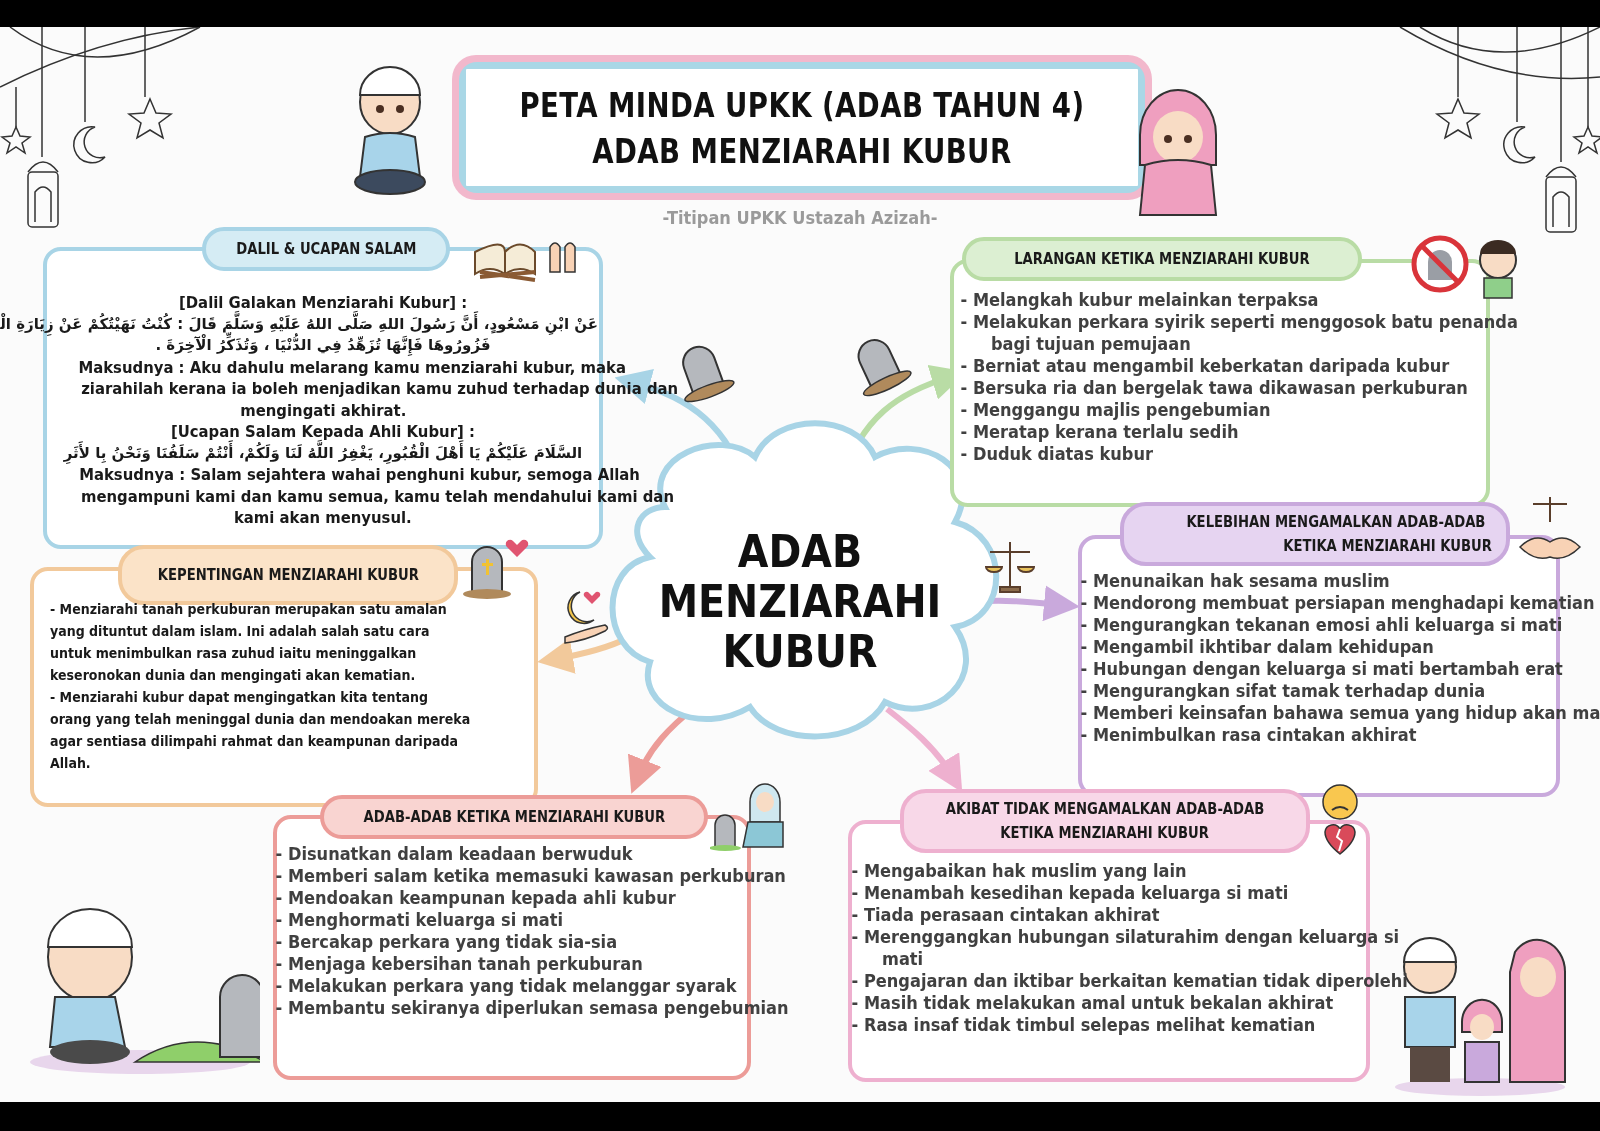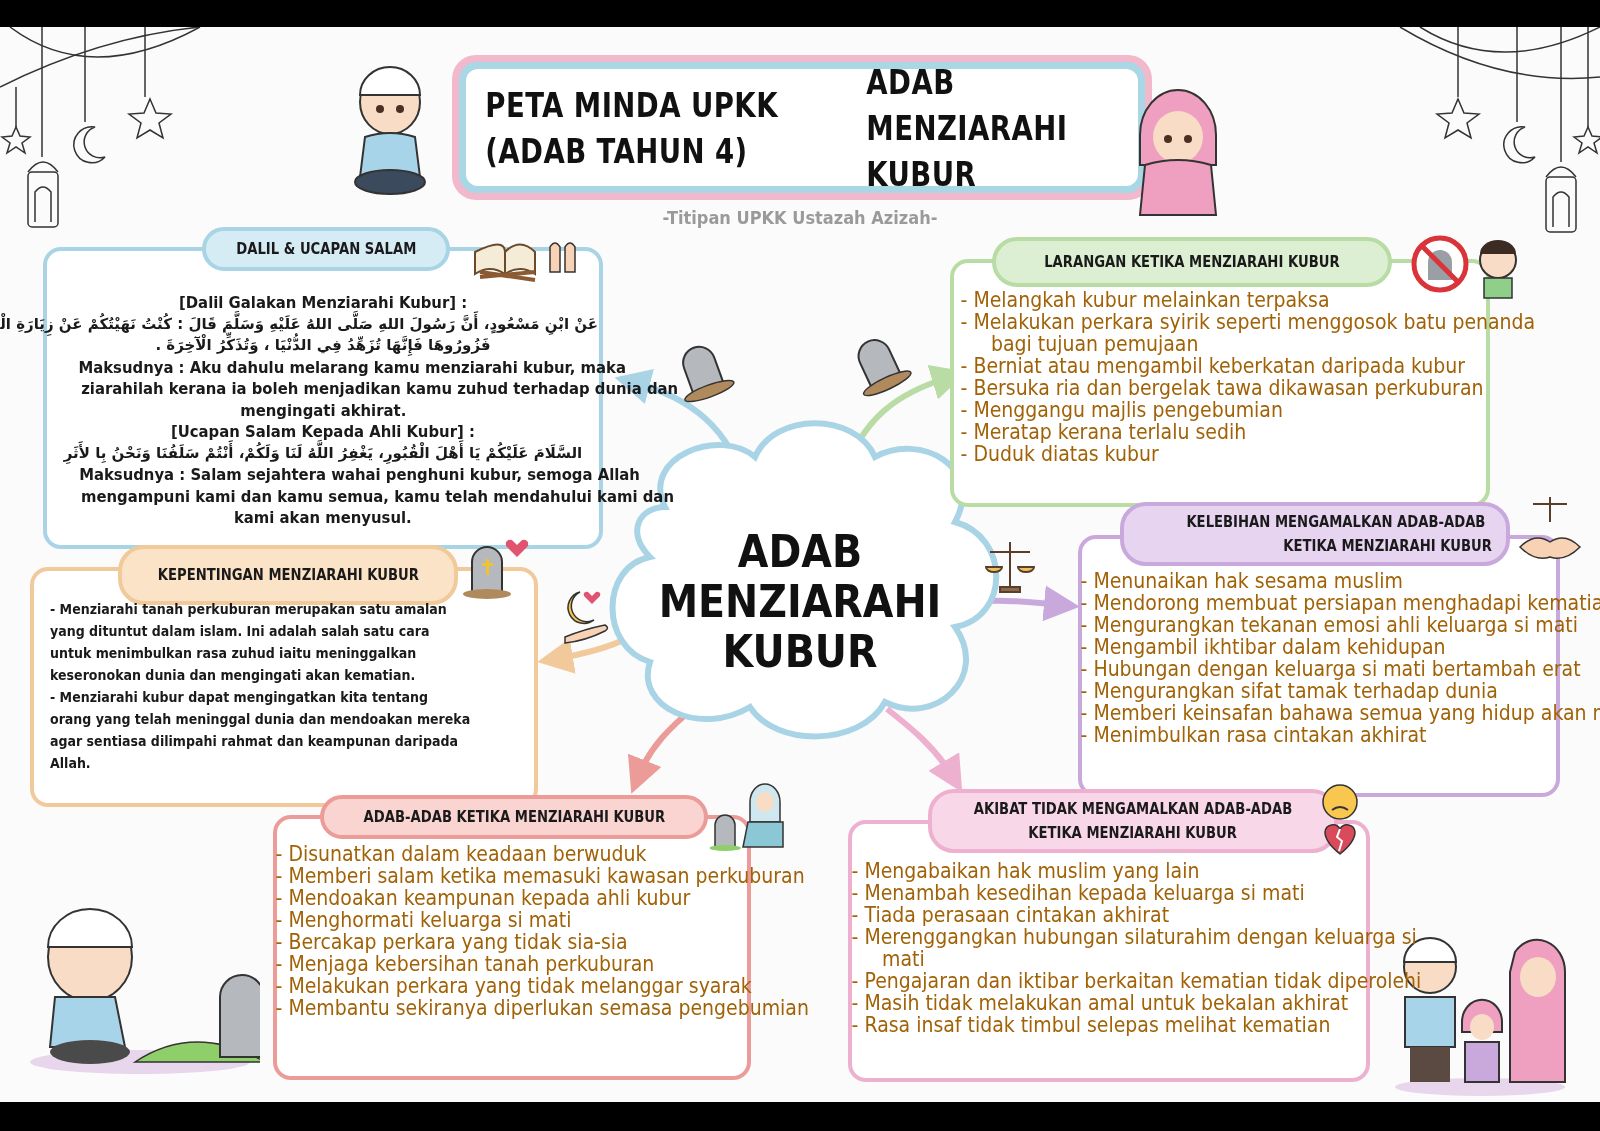--- a/index.html
+++ b/index.html
@@ -5,29 +5,29 @@
   * { box-sizing: border-box; margin: 0; padding: 0; }
   html, body { width: 1600px; height: 1131px; background: #000; overflow: hidden; }
   body { font-family: "DejaVu Sans", "Liberation Sans", sans-serif; color: #111; }
   .page { position: absolute; left: 0; top: 27px; width: 1600px; height: 1075px; background: #fbfbfb; overflow: hidden; }
   .bar-top { position: absolute; left: 0; top: 0; width: 1600px; height: 27px; background: #000; }
   .bar-bot { position: absolute; left: 0; top: 1102px; width: 1600px; height: 29px; background: #000; }
 
   
   .title-outer { position: absolute; left: 452px; top: 28px; width: 700px; height: 145px; border-radius: 24px; background: #f2b8cc; padding: 7px; }
   .title-mid { width: 100%; height: 100%; border-radius: 18px; background: #a9d7e6; padding: 7px; }
-  .title-inner { width: 100%; height: 100%; border-radius: 12px; background: #fff; display: flex; justify-content: center; align-items: center; }
+  .title-inner { width: 100%; height: 100%; border-radius: 1px; background: #fff; display: flex; flex-direction: column; justify-content: center; align-items: center; }
   .title-line { font-family: "DejaVu Sans", sans-serif; font-weight: bold; font-size: 34px; letter-spacing: 0.5px; line-height: 46px; color: #111; font-stretch: condensed; transform: scaleX(0.9); }
   .credit { position: absolute; left: 560px; top: 180px; width: 480px; text-align: center; font-size: 18px; color: #9a9a9a; font-weight: bold; transform: scaleX(0.9); }
 
   
   .box { position: absolute; border-radius: 18px; border: 4px solid; background: #fff; }
   .pill { position: absolute; border-radius: 26px; border: 4px solid; text-align: center; font-weight: bold; font-size: 15px; line-height: 24px; color: #1a1a1a; display: flex; align-items: center; justify-content: center; }
   .pill span { display: block; transform: scaleX(0.88); white-space: nowrap; }
-  .list { position: absolute; list-style: none; font-weight: normal; font-size: 21px; line-height: 22px; color: #a16207; }
+  .list { position: absolute; list-style: none; font-weight: bold; font-size: 18px; line-height: 22px; color: #404040; }
   .list li { padding-left: 16px; text-indent: -16px; transform-origin: left; }
   .txt { display: inline-block; transform: scaleX(0.9); transform-origin: left; white-space: nowrap; }
   .para { position: absolute; font-weight: bold; font-size: 14px; line-height: 22px; color: #1a1a1a; }
 
   
   .c-blue { border-color: #a8d4e6; }
   .p-blue { background: #d5ecf4; border-color: #a8d4e6; }
   .c-green { border-color: #b9dca5; }
   .p-green { background: #dcefd2; border-color: #b9dca5; }
   .c-purple { border-color: #c9a9dc; }
@@ -204,21 +204,21 @@
     <div><span class="sq">ziarahilah kerana ia boleh menjadikan kamu zuhud terhadap dunia dan</span></div>
     <div><span class="sq">mengingati akhirat.</span></div>
     <div><span class="sq">[Ucapan Salam Kepada Ahli Kubur] :</span></div>
     <div class="arabic">السَّلَامَ عَلَيْكُمْ يَا أَهْلَ الْقُبُورِ، يَغْفِرُ اللَّهُ لَنَا وَلَكُمْ، أَنْتُمْ سَلَفُنَا وَنَحْنُ بِا لأَثَرِ</div>
     <div><span class="sq">Maksudnya : Salam sejahtera wahai penghuni kubur, semoga Allah</span></div>
     <div><span class="sq">mengampuni kami dan kamu semua, kamu telah mendahului kami dan</span></div>
     <div><span class="sq">kami akan menyusul.</span></div>
   </div>
 
   <div class="box c-green" style="left:950px;top:232px;width:540px;height:248px;"></div>
-  <div class="pill p-green" style="left:992px;top:210px;width:400px;height:50px;">
+  <div class="pill p-green" style="left:962px;top:210px;width:400px;height:44px;">
       <span>LARANGAN KETIKA MENZIARAHI KUBUR</span>
     </div>
   <svg class="deco" style="left:1410px;top:205px" width="130" height="70">
     <circle cx="30" cy="32" r="26" fill="#fff" stroke="#d9343a" stroke-width="5"></circle>
     <path d="M18,48 v-18 a12,12 0 0,1 24,0 v18 z" fill="#9a9ea5"></path>
     <line x1="12" y1="14" x2="48" y2="50" stroke="#d9343a" stroke-width="5"></line>
     <circle cx="88" cy="28" r="18" fill="#f8dcc5" stroke="#333" stroke-width="2"></circle>
     <path d="M70,22 a18,14 0 0,1 36,0 z" fill="#3b2b22"></path>
     <rect x="74" y="46" width="28" height="20" fill="#8fcf8a" stroke="#333" stroke-width="1.5"></rect>
   </svg>
@@ -293,21 +293,21 @@
     <li><span class="txt">- Memberi salam ketika memasuki kawasan perkuburan</span></li>
     <li><span class="txt">- Mendoakan keampunan kepada ahli kubur</span></li>
     <li><span class="txt">- Menghormati keluarga si mati</span></li>
     <li><span class="txt">- Bercakap perkara yang tidak sia-sia</span></li>
     <li><span class="txt">- Menjaga kebersihan tanah perkuburan</span></li>
     <li><span class="txt">- Melakukan perkara yang tidak melanggar syarak</span></li>
     <li><span class="txt">- Membantu sekiranya diperlukan semasa pengebumian</span></li>
   </ul>
 
   <div class="box c-pink" style="left:848px;top:793px;width:522px;height:262px;"></div>
-  <div class="pill p-pink" style="left:900px;top:762px;width:410px;height:64px;flex-direction:column;margin-left:28px;">
+  <div class="pill p-pink" style="left:900px;top:762px;width:410px;height:64px;flex-direction:column;">
     <span>AKIBAT TIDAK MENGAMALKAN ADAB-ADAB</span>
       <span>KETIKA MENZIARAHI KUBUR</span>
   </div>
   <svg class="deco" style="left:1310px;top:755px" width="60" height="80">
     <circle cx="30" cy="20" r="17" fill="#f9c74f" stroke="#333" stroke-width="1.5"></circle>
     <path d="M22,28 q8,-6 16,0" stroke="#333" stroke-width="2" fill="none"></path>
     <path d="M15,50 a8,8 0 0,1 15,-3 a8,8 0 0,1 15,3 q0,10 -15,22 q-15,-12 -15,-22 z" fill="#d94a5a" stroke="#333" stroke-width="1.5"></path>
     <path d="M30,47 l-3,8 5,4 -3,10" stroke="#fff" stroke-width="2" fill="none"></path>
   </svg>
   <ul class="list" style="left:866px;top:833px;width:500px;">

